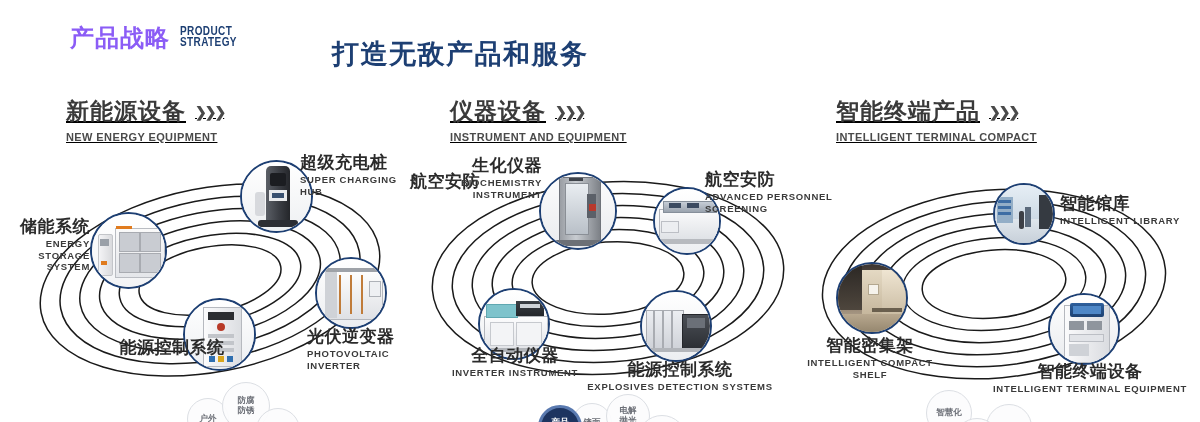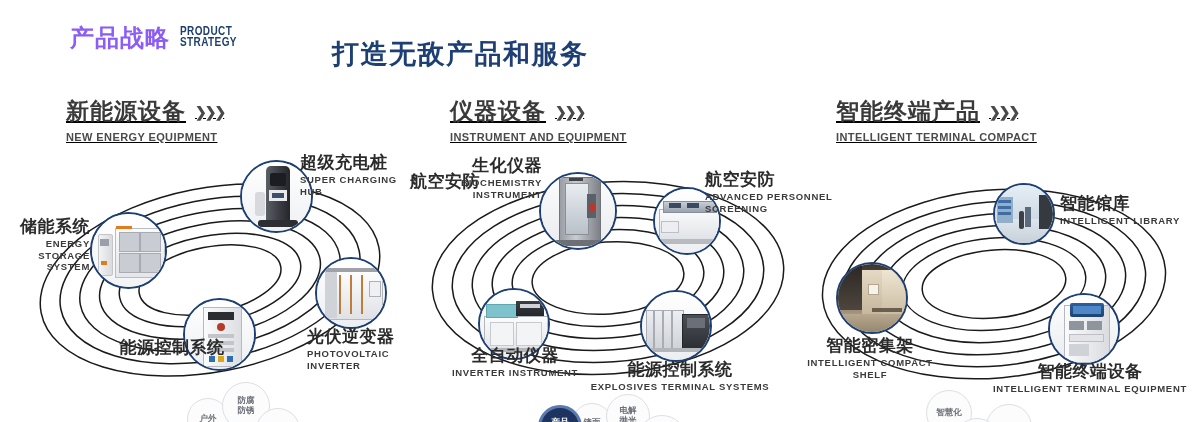--- a/index.html
+++ b/index.html
@@ -297,21 +297,21 @@
         <div class="dev" style="left:11px;top:18px;width:1.5px;height:38px;background:#a9acb2;"></div>
         <div class="dev" style="left:20px;top:18px;width:1.5px;height:38px;background:#a9acb2;"></div>
         <div class="dev" style="left:29px;top:18px;width:1.5px;height:38px;background:#a9acb2;"></div>
         <div class="dev" style="left:40px;top:22px;width:28px;height:34px;background:linear-gradient(180deg,#4b4f56,#2b2e33);border:1px solid #24262b;"></div>
         <div class="dev" style="left:45px;top:26px;width:18px;height:10px;background:#6b7078;"></div>
         <div class="dev" style="left:4px;top:56px;width:64px;height:4px;background:#b2b5ba;"></div>
       </div>
     </div>
     <div class="lbl calign" style="left:186px;top:210px;width:188px;">
       <div class="cn">能源控制系统</div>
-      <div class="en">EXPLOSIVES TERMINAL SYSTEMS</div>
+      <div class="en">EXPLOSIVES DETECTION SYSTEMS</div>
     </div>
   </div>
 
   <div class="cluster" style="left:790px;top:150px;width:410px;height:260px;">
 
     <svg width="410" height="260" viewBox="0 0 410 260">
       <g fill="none" stroke="#1a1a1a" stroke-width="1.5">
         <ellipse cx="204" cy="134" rx="172" ry="94" transform="rotate(-5 204 134)"></ellipse>
         <ellipse cx="204" cy="134" rx="152" ry="82" transform="rotate(-5 204 134)"></ellipse>
         <ellipse cx="204" cy="134" rx="132" ry="70" transform="rotate(-5 204 134)"></ellipse>

